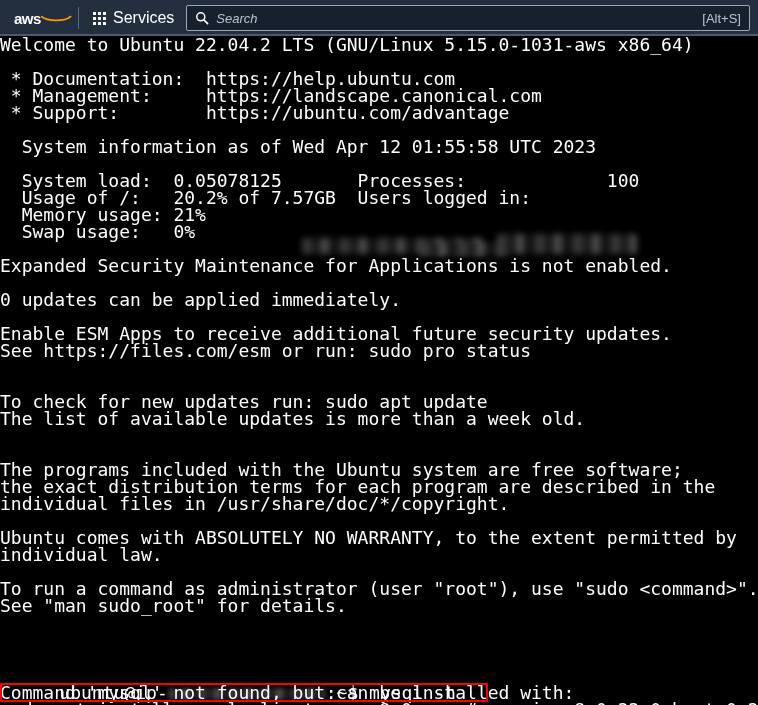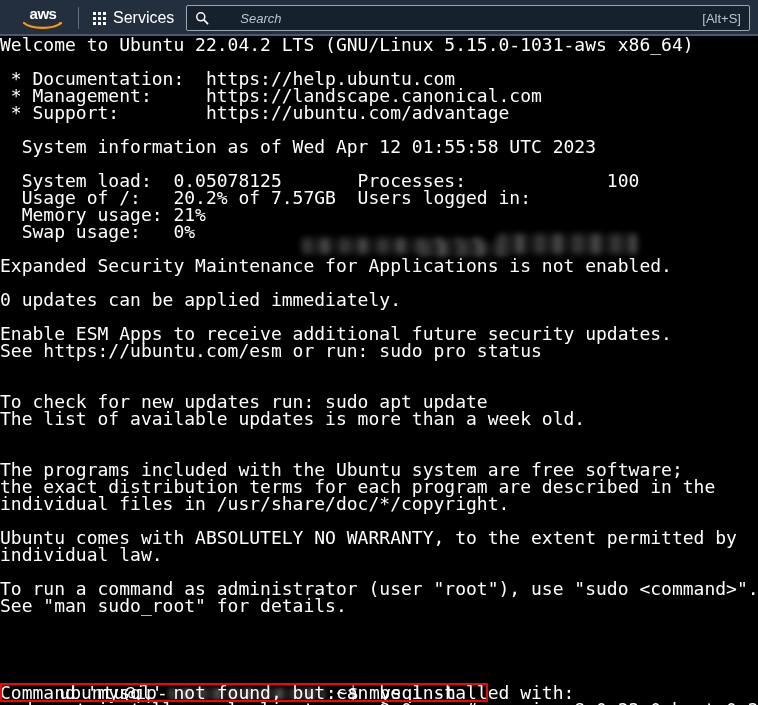--- a/index.html
+++ b/index.html
@@ -30,21 +30,20 @@
     position: absolute;
     left: 0; right: 0; bottom: 0;
     height: 2px;
     background: #4a5a6e;
   }
 
   .aws-logo {
     width: 58px;
     margin-left: 14px;
     display: flex;
-    flex-direction: column;
     align-items: center;
     justify-content: center;
     cursor: pointer;
   }
   .aws-logo-text {
     color: #ffffff;
     font-size: 15px;
     font-weight: bold;
     letter-spacing: -0.5px;
     line-height: 13px;
@@ -90,21 +89,20 @@
     margin: 0 8px 0 6px;
     height: 26px;
     border: 1px solid #9aa7b5;
     border-radius: 2px;
     background: #16212d;
     display: flex;
     align-items: center;
     padding: 0 8px;
     box-sizing: border-box;
     cursor: text;
-    gap: 24px;
   }
   .search-icon {
     flex: 0 0 auto;
     margin-right: 7px;
     display: flex;
     align-items: center;
   }
   .search-input {
     flex: 1;
     border: 0;
@@ -244,21 +242,21 @@
       <div class="term-line">  System load:  0.05078125       Processes:             100</div>
       <div class="term-line">  Usage of /:   20.2% of 7.57GB  Users logged in:</div>
       <div class="term-line">  Memory usage: 21%</div>
       <div class="term-line">  Swap usage:   0%</div>
       <div class="term-line blank">&nbsp;</div>
       <div class="term-line">Expanded Security Maintenance for Applications is not enabled.</div>
       <div class="term-line blank">&nbsp;</div>
       <div class="term-line">0 updates can be applied immediately.</div>
       <div class="term-line blank">&nbsp;</div>
       <div class="term-line">Enable ESM Apps to receive additional future security updates.</div>
-      <div class="term-line">See https://ubuntu.com/esm or run: sudo pro status</div>
+      <div class="term-line">See https://files.com/esm or run: sudo pro status</div>
       <div class="term-line blank">&nbsp;</div>
       <div class="term-line blank">&nbsp;</div>
       <div class="term-line">To check for new updates run: sudo apt update</div>
       <div class="term-line">The list of available updates is more than a week old.</div>
       <div class="term-line blank">&nbsp;</div>
       <div class="term-line blank">&nbsp;</div>
       <div class="term-line">The programs included with the Ubuntu system are free software;</div>
       <div class="term-line">the exact distribution terms for each program are described in the</div>
       <div class="term-line">individual files in /usr/share/doc/*/copyright.</div>
       <div class="term-line blank">&nbsp;</div>

